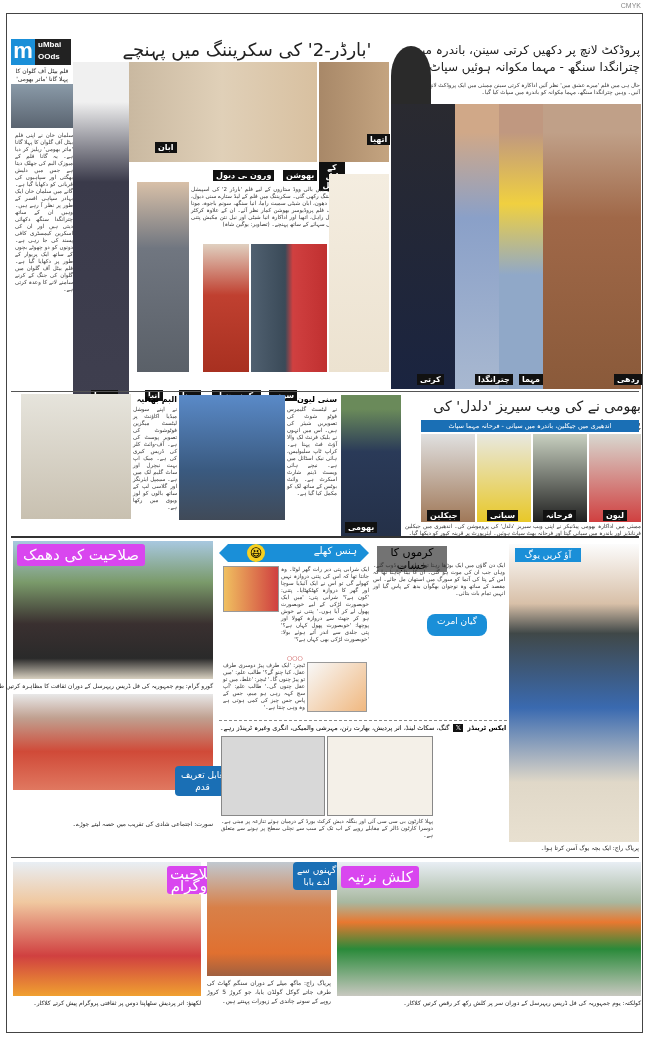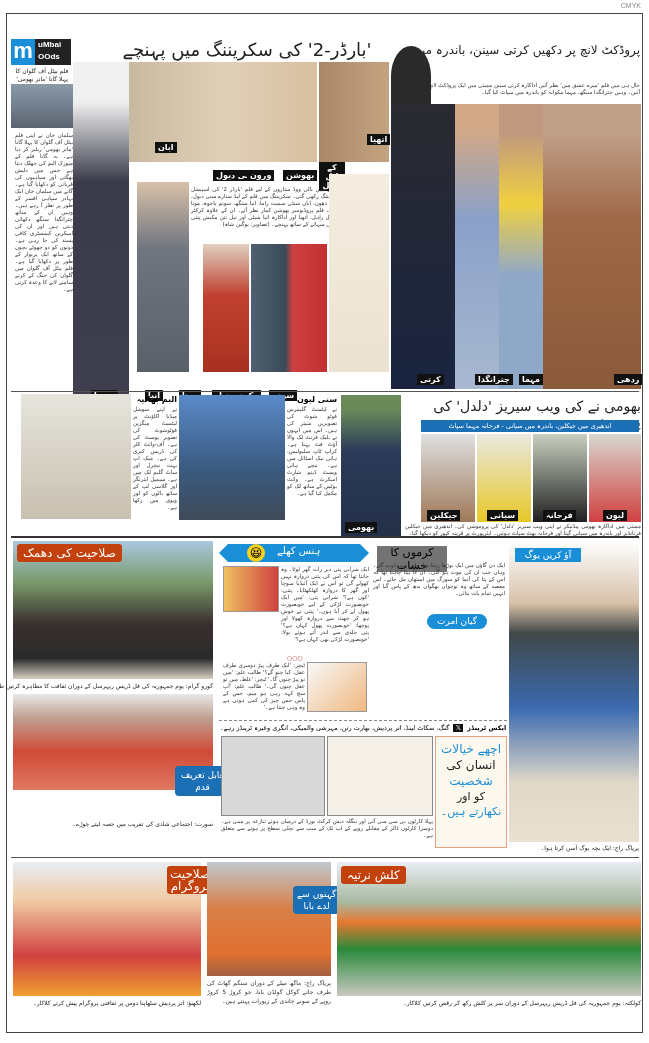--- a/index.html
+++ b/index.html
@@ -12,21 +12,21 @@
 .brand-en{position:absolute;left:72px;top:5px;font-size:9px;color:#c8102e;font-weight:bold;font-family:"Liberation Sans",sans-serif}
 .section-tag{position:absolute;left:273px;top:1px;width:80px;height:19px;background:#f6c86a;color:#c8102e;font-size:12px;text-align:center;line-height:19px;direction:rtl;clip-path:polygon(8% 0,92% 0,100% 50%,92% 100%,8% 100%,0 50%)}
 .dateline{position:absolute;right:26px;top:6px;font-size:8px;color:#222;font-family:"Liberation Serif",serif;display:flex;gap:6px;align-items:center}
 .dot{width:5px;height:5px;border-radius:50%;background:#f0a830;display:inline-block}
 .pagenum{position:absolute;right:3px;top:2px;width:16px;height:17px;background:#111;color:#fff;font-size:12px;text-align:center;line-height:17px;font-weight:bold}
 .img{position:absolute;overflow:hidden}
 .urdu{direction:rtl;font-family:"DejaVu Sans",sans-serif}
 .head-big{font-size:18px;color:#222}
 .label-tag{position:absolute;background:#111;color:#fff;font-size:8px;font-weight:bold;padding:1px 3px;direction:rtl;white-space:nowrap}
 .txt{font-size:5.5px;line-height:7px;color:#333;direction:rtl;text-align:justify}
-.orange-tag{position:absolute;background:#c2410c;color:#fff;font-size:12px;padding:2px 6px;border-radius:3px;direction:rtl}
+.orange-tag{position:absolute;background:#d946ef;color:#fff;font-size:15px;padding:2px 6px;border-radius:3px;direction:rtl}
 .blue-tag{position:absolute;background:#1a6fb5;color:#fff;font-size:9px;padding:3px 6px;border-radius:4px;direction:rtl;text-align:center;line-height:12px}
 .caption{position:absolute;font-size:6px;color:#222;direction:rtl;white-space:nowrap}
 </style>
 </head>
 <body>
 
 <div class="cmyk">CMYK</div>
 
 <div class="page">
 
@@ -64,20 +64,21 @@
   <div class="img" style="left:322px;top:160px;width:60px;height:198px;background:linear-gradient(180deg,#f4ede0,#ece2d0)"></div>
 
   <div class="label-tag" style="left:84px;top:376px">میدھا</div>
   <div class="label-tag" style="left:138px;top:376px">انیا</div>
   <div class="label-tag" style="left:172px;top:376px">مونا</div>
   <div class="label-tag" style="left:205px;top:376px">رکمنی-نیل</div>
   <div class="label-tag" style="left:262px;top:376px">سونم</div>
 
   <div class="abs urdu" style="left:400px;top:28px;width:233px;font-size:12px;line-height:17px;color:#222;text-align:right">
     <div>پروڈکٹ لانچ پر دکھیں کرتی سینن، باندرہ میں</div>
+    <div>چترانگدا سنگھ - مہما مکوانہ ہوئیں سپاٹ</div>
   </div>
   <div class="abs txt" style="left:400px;top:68px;width:233px">حال ہی میں فلم 'میرے عشق میں' نظر آئیں اداکارہ کرتی سینن ممبئی میں ایک پروڈکٹ لانچ میں نظر آئیں۔ وہیں چترانگدا سنگھ، مہما مکوانہ کو باندرہ میں سپاٹ کیا گیا۔</div>
   <div class="img" style="left:384px;top:32px;width:40px;height:60px;background:#2a2a2a;border-radius:50% 50% 0 0"></div>
   <div class="img" style="left:384px;top:90px;width:64px;height:285px;background:linear-gradient(180deg,#2a2a30,#1a2440)"></div>
   <div class="img" style="left:448px;top:90px;width:44px;height:285px;background:linear-gradient(180deg,#d0a888 10%,#8aa0c8 40%,#a8b8d0 100%)"></div>
   <div class="img" style="left:492px;top:90px;width:44px;height:285px;background:linear-gradient(180deg,#c09880 10%,#f0d040 35%,#90a8c8 60%)"></div>
   <div class="img" style="left:536px;top:90px;width:98px;height:285px;background:linear-gradient(180deg,#c0a088 10%,#a06848 40%,#8a5a3a 100%)"></div>
 
   <div class="label-tag" style="left:410px;top:360px">کرتی</div>
   <div class="label-tag" style="left:468px;top:360px">چترانگدا</div>
@@ -116,64 +117,57 @@
 
   <div class="img" style="left:6px;top:680px;width:200px;height:96px;background:linear-gradient(180deg,#e8e8e8 0%,#c0a090 25%,#d04a38 60%,#e07860 100%)"></div>
   <div class="blue-tag" style="left:168px;top:752px">
     <div>قابل تعریف</div>
     <div>قدم</div>
   </div>
   <div class="caption" style="left:6px;top:806px;width:200px;text-align:right">سورت: اجتماعی شادی کی تقریب میں حصہ لیتے جوڑے۔</div>
 
   <div class="abs" style="left:212px;top:530px;width:150px;height:18px;background:#1a8fd8;clip-path:polygon(6% 0,94% 0,100% 50%,94% 100%,6% 100%,0 50%)"></div>
   <div class="abs" style="left:240px;top:530px;width:18px;height:18px;border-radius:50%;background:#f8d020;text-align:center;font-size:12px;line-height:18px">😆</div>
-  <div class="abs urdu" style="left:270px;top:531px;width:80px;color:#fff;font-size:10px;text-align:left">ہنس کھلے</div>
+  <div class="abs urdu" style="left:270px;top:531px;width:80px;color:#fff;font-size:10px;text-align:right">ہنس کھلے</div>
   <div class="img" style="left:216px;top:552px;width:56px;height:46px;background:linear-gradient(90deg,#f0c060,#d04040);border:1px solid #999"></div>
   <div class="abs txt" style="left:274px;top:552px;width:88px">ایک شرابی پتی دیر رات گھر لوٹا۔ وہ جانتا تھا کہ اس کی پتنی دروازہ نہیں کھولے گی تو اس نے ایک آئیڈیا سوچا اور گھر کا دروازہ کھٹکھٹایا۔ پتنی: 'کون ہے؟' شرابی پتی: 'میں ایک خوبصورت لڑکی کے لیے خوبصورت پھول لے کر آیا ہوں۔' پتنی نے خوش ہو کر جھٹ سے دروازہ کھولا اور پوچھا: 'خوبصورت پھول کہاں ہے؟' پتی جلدی سے اندر آتے ہوئے بولا: 'خوبصورت لڑکی بھی کہاں ہے؟'</div>
   <div class="abs" style="left:280px;top:640px;font-size:6px;color:#c03030">○○○</div>
   <div class="img" style="left:300px;top:648px;width:60px;height:50px;background:linear-gradient(135deg,#f8f8f8,#f0b880);border:1px solid #999"></div>
   <div class="abs txt" style="left:216px;top:648px;width:82px">ٹیچر: 'ایک طرف پیڑ دوسری طرف عقل، کیا چنو گے؟' طالب علم: 'میں تو پیڑ چنوں گا۔' ٹیچر: 'غلط، میں تو عقل چنوں گی۔' طالب علم: 'آپ سچ کہہ رہی ہو میم، جس کے پاس جس چیز کی کمی ہوتی ہے وہ وہی چنتا ہے۔'</div>
 
   <div class="abs urdu" style="left:370px;top:532px;width:70px;font-size:11px;background:#737373;text-align:center">کرموں کا حساب</div>
   <div class="abs txt" style="left:366px;top:548px;width:132px">ایک دن گاؤں میں ایک بوڑھا رہتا تھا۔ پانی میں ڈوب گئے۔ وہاں جب ان کی موت ہو گئی۔ ان کا بیٹا چاہتا تھا کہ اس کے پتا کی آتما کو سورگ میں استھان مل جائے۔ اس مقصد کے ساتھ وہ نوجوان بھگوان بدھ کے پاس گیا اور انہیں تمام بات بتائی۔</div>
-  <div class="abs urdu" style="left:420px;top:600px;width:60px;height:15px;border-radius:8px;background:#1a8fd8;color:#fff;font-size:9px;text-align:center;line-height:14px">گیان امرت</div>
+  <div class="abs urdu" style="left:420px;top:600px;width:60px;height:22px;border-radius:8px;background:#1a8fd8;color:#fff;font-size:9px;text-align:center;line-height:14px">گیان امرت</div>
 
   <div class="img" style="left:502px;top:530px;width:130px;height:298px;background:linear-gradient(180deg,#fcfcfc 0%,#d8c0a8 20%,#404848 30%,#3a6ab0 55%,#e0d8c8 80%,#e8e0d0 100%)"></div>
   <div class="abs urdu" style="left:508px;top:534px;width:66px;background:#1a8fd8;color:#fff;font-size:9px;padding:2px;text-align:center">آؤ کریں یوگ</div>
   <div class="caption" style="left:502px;top:830px;width:130px;text-align:right">پریاگ راج: ایک بچہ یوگ آسن کرتا ہوا۔</div>
 
   <div class="abs" style="left:212px;top:706px;width:288px;border-top:1px dashed #888"></div>
   <div class="abs urdu" style="left:212px;top:710px;width:288px;font-size:6.5px;text-align:center;white-space:nowrap;overflow:hidden">
     <span style="font-weight:bold">ایکس ٹرینڈز</span>
     <span style="display:inline-block;background:#111;color:#fff;font-size:7px;padding:0 2px;margin:0 2px">𝕏</span>
     <span>گنگ، سکاٹ لینڈ، اتر پردیش، بھارت رتن، مہرشی والمیکی، انگری وغیرہ ٹرینڈز رہے۔</span>
   </div>
   <div class="img" style="left:214px;top:722px;width:104px;height:80px;background:#d8d8d8;border:1px solid #888"></div>
   <div class="img" style="left:320px;top:722px;width:106px;height:80px;background:#f4f0e8;border:1px solid #888"></div>
   <div class="abs txt" style="left:214px;top:804px;width:212px">پہلا کارٹون بی سی سی آئی اور بنگلہ دیش کرکٹ بورڈ کے درمیان ہوئے تنازعہ پر مبنی ہے۔ دوسرا کارٹون ڈالر کے مقابلے روپے کے اب تک کے سب سے نچلی سطح پر ہونے سے متعلق ہے۔</div>
 
-  <div class="abs urdu" style="left:428px;top:722px;width:72px;height:112px;border:1px solid #e8a080;background:#fdf8ee;text-align:center;padding-top:4px">
-    <div style="color:#1a8fd8;font-size:12px;line-height:16px">اچھے خیالات</div>
-    <div style="color:#222;font-size:12px;line-height:16px">انسان کی</div>
-    <div style="color:#1a8fd8;font-size:12px;line-height:16px">شخصیت</div>
-    <div style="color:#222;font-size:11px;line-height:15px">کو اور</div>
-    <div style="color:#1a8fd8;font-size:11px;line-height:15px">نکھارتے ہیں۔</div>
-  </div>
 
   <div class="abs" style="left:4px;top:843px;width:628px;height:1px;background:#555"></div>
 
   <div class="img" style="left:6px;top:848px;width:188px;height:134px;background:linear-gradient(180deg,#e8eef4 0%,#f0c8a0 30%,#d04040 70%,#f0a030 100%)"></div>
   <div class="orange-tag" style="left:160px;top:852px;padding:2px 3px;text-align:center;line-height:12px">
     <div>صلاحیت</div>
     <div>پروگرام</div>
   </div>
   <div class="caption" style="left:6px;top:985px;width:188px;text-align:right">لکھنؤ: اتر پردیش سٹھاپنا دوس پر ثقافتی پروگرام پیش کرتے کلاکار۔</div>
 
   <div class="img" style="left:200px;top:848px;width:124px;height:114px;background:linear-gradient(180deg,#c0c8d0 0%,#d88048 40%,#e07030 80%,#a06040 100%)"></div>
-  <div class="blue-tag" style="left:286px;top:872px;padding:2px 4px">
+  <div class="blue-tag" style="left:286px;top:848px;padding:2px 4px">
     <div>گہنوں سے</div>
     <div>لدے بابا</div>
   </div>
   <div class="abs txt" style="left:200px;top:964px;width:124px;font-size:6px;line-height:9px">پریاگ راج: ماگھ میلے کے دوران سنگم گھاٹ کی طرف جاتے گوکل گولڈن بابا، جو کروڑ 5 کروڑ روپے کے سونے چاندی کے زیورات پہنتے ہیں۔</div>
 
   <div class="img" style="left:330px;top:848px;width:304px;height:134px;background:linear-gradient(180deg,#e8eef4 0%,#a8b8a0 30%,#e87830 45%,#2a8a3a 65%,#c8c8c0 100%)"></div>
   <div class="orange-tag" style="left:334px;top:852px">کلش نرتیہ</div>
   <div class="caption" style="left:330px;top:985px;width:304px;text-align:right">کولکتہ: یوم جمہوریہ کی فل ڈریس ریہرسل کے دوران سر پر کلش رکھ کر رقص کرتیں کلاکار۔</div>
 
 </div>

